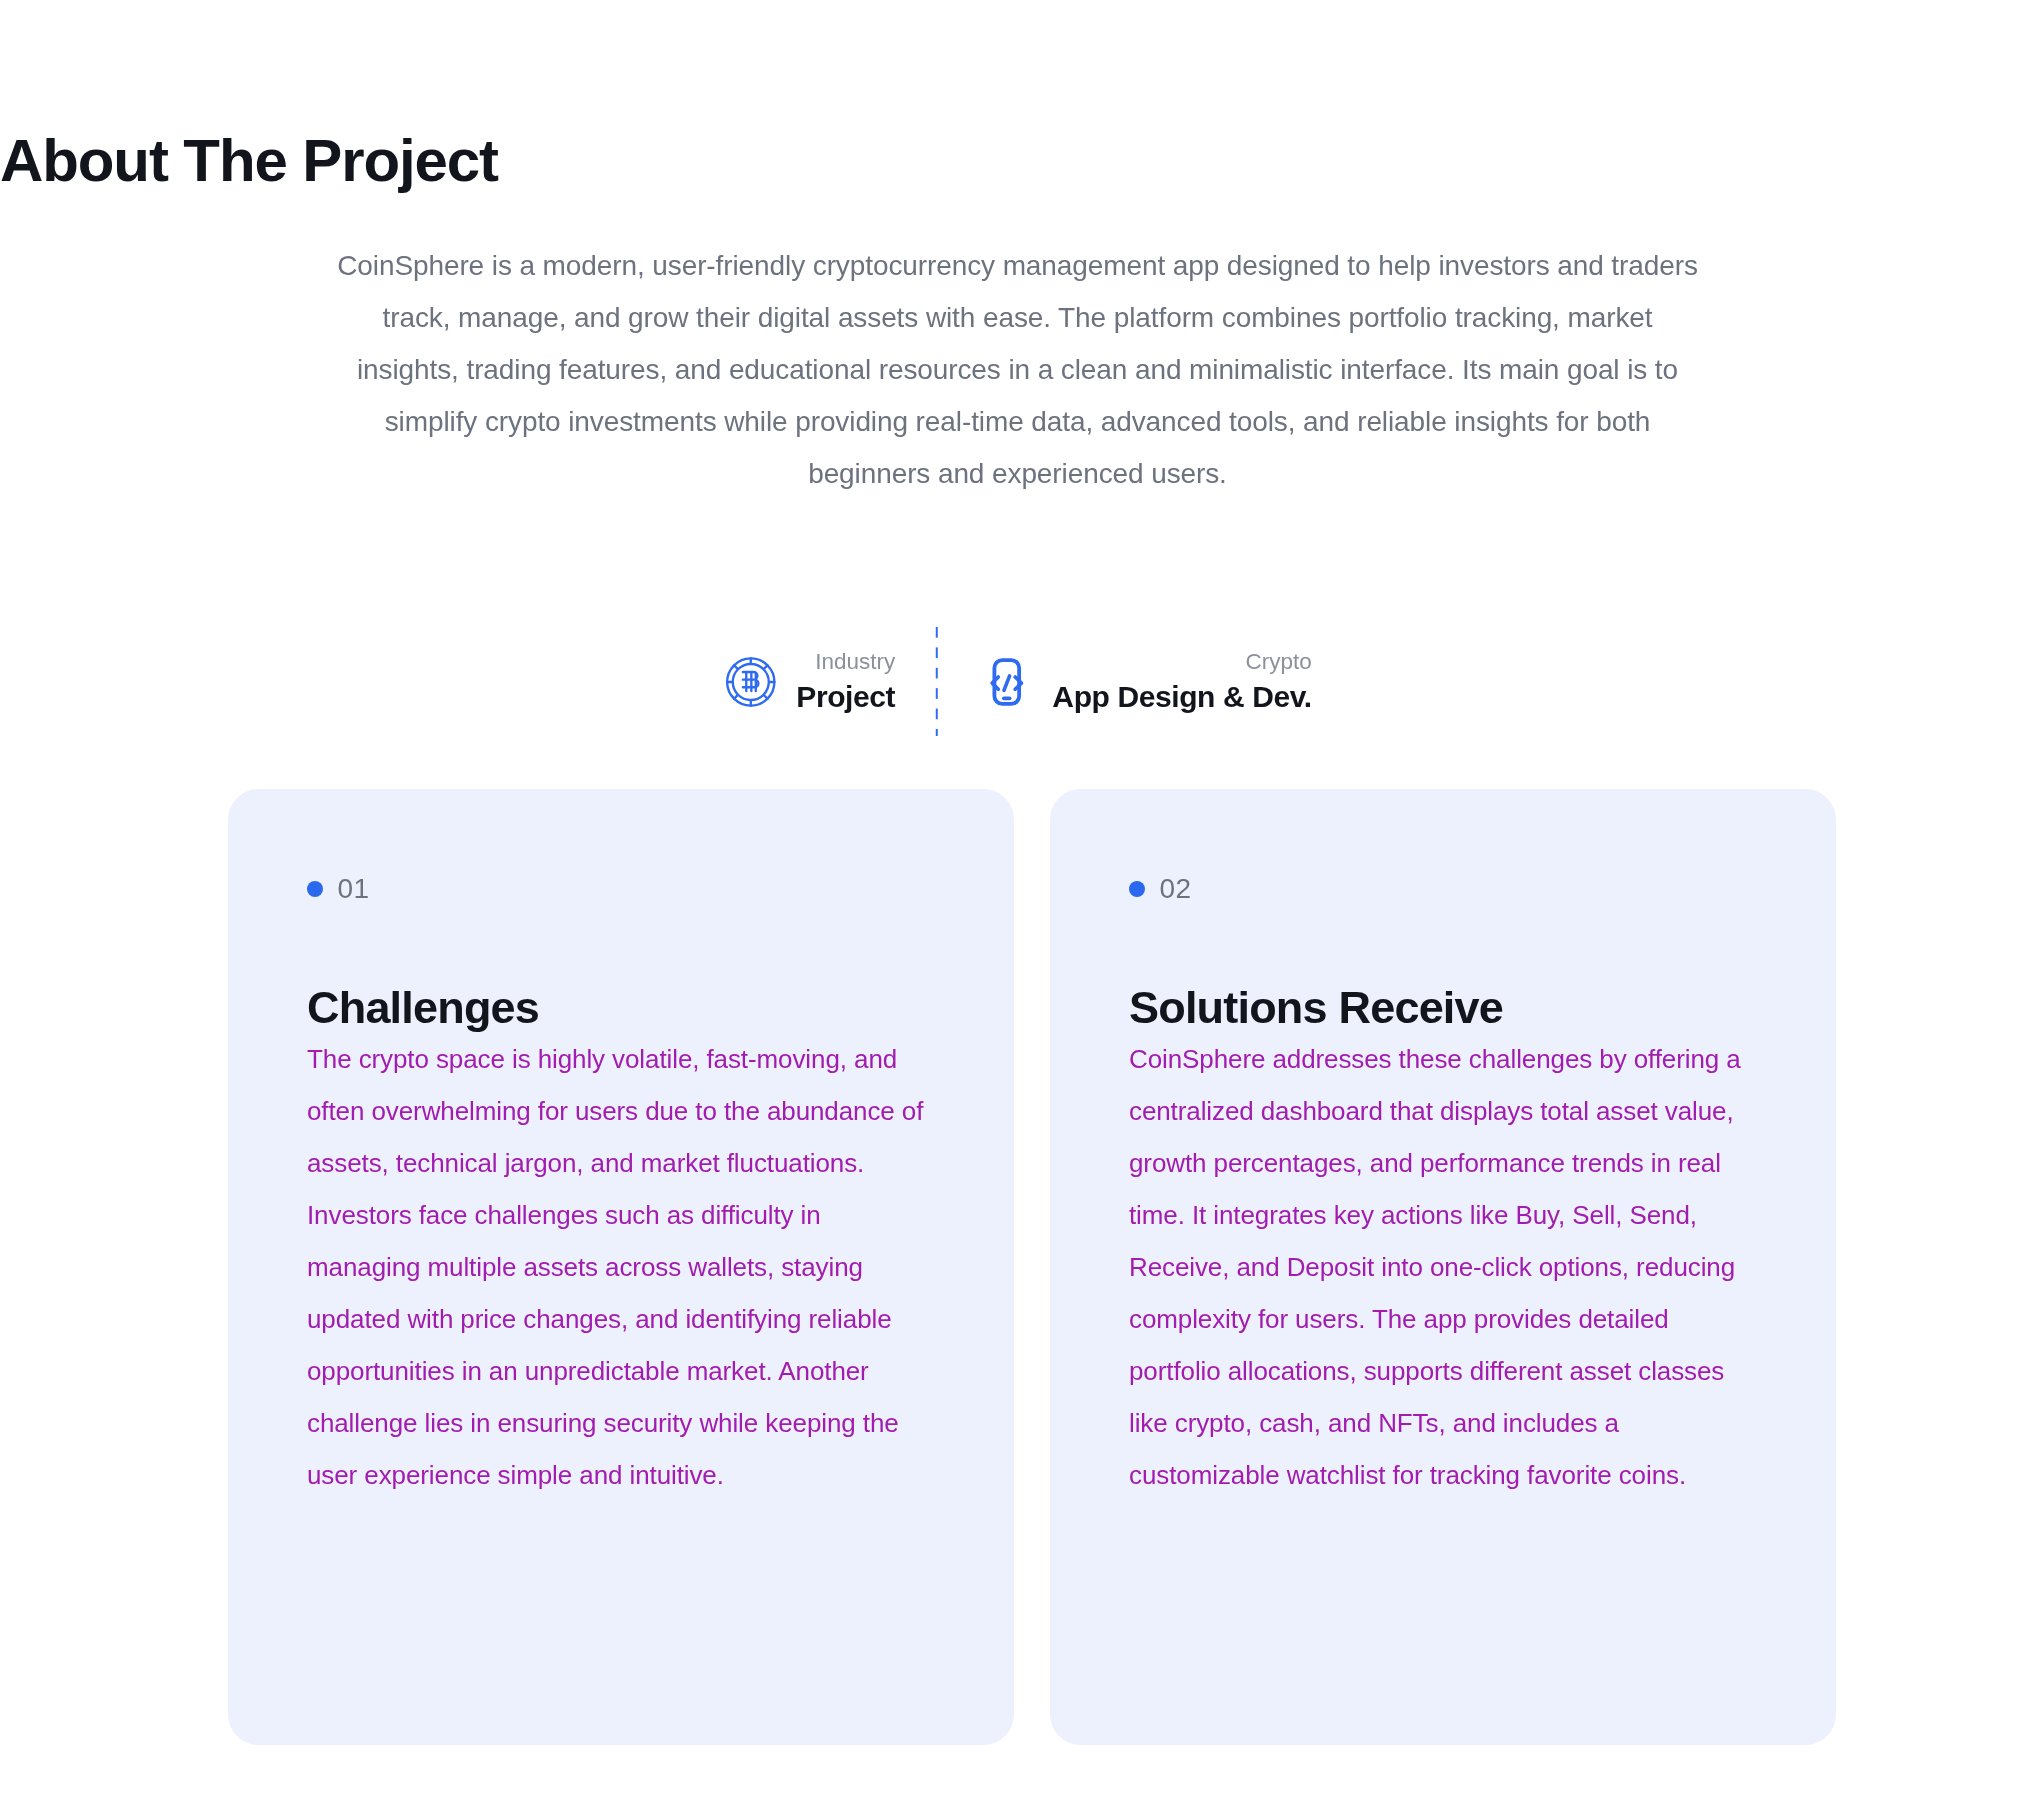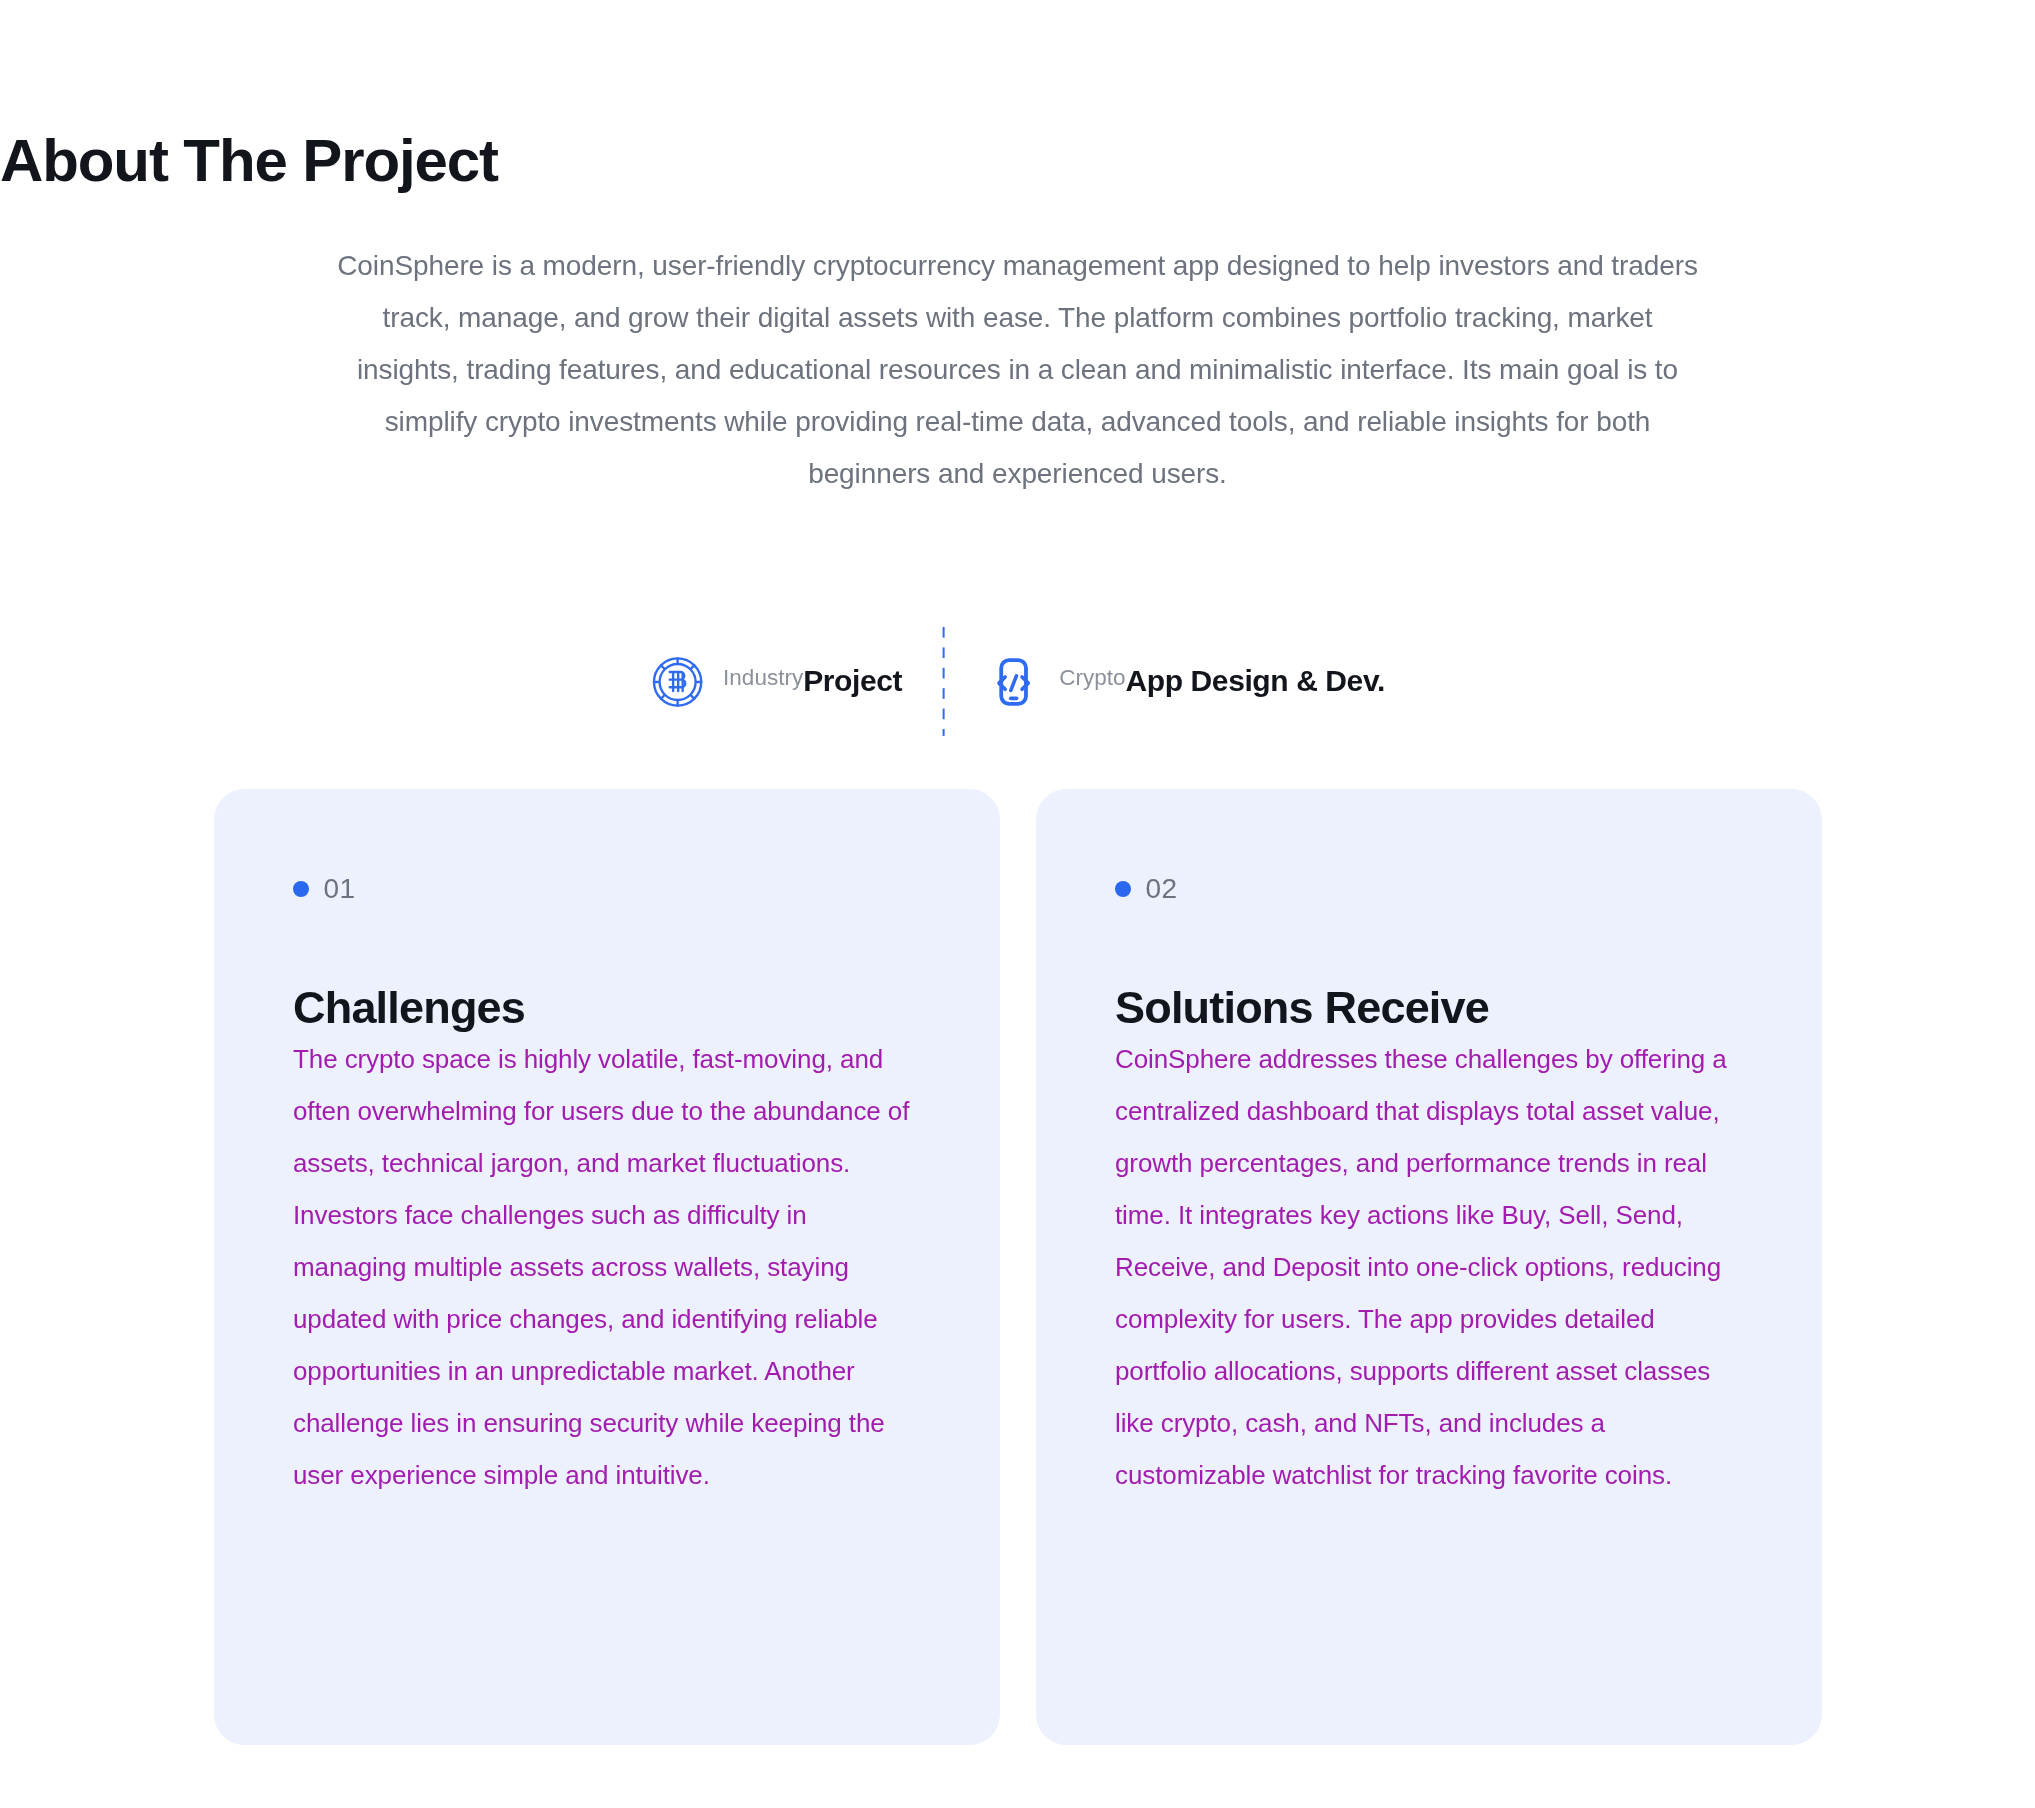--- a/index.html
+++ b/index.html
@@ -70,21 +70,21 @@
     width: 54px;
     height: 54px;
     flex: 0 0 54px;
     display: flex;
     align-items: center;
     justify-content: center;
     color: #2f6bf0;
   }
   .meta-icon svg { display: block; width: 54px; height: 54px; }
 
-  .meta-text { display: flex; flex-direction: row; justify-content: center; text-align: right; }
+  .meta-text { display: flex; flex-direction: column; justify-content: center; text-align: right; }
 
   .meta-label {
     font-size: 22.5px;
     line-height: 1.25;
     color: #8b909b;
     font-weight: 400;
     letter-spacing: 0px;
     margin-bottom: 3.6px;
   }
 
@@ -103,21 +103,21 @@
     background-image: linear-gradient(to bottom, #2f6bf0 0 10.2px, transparent 10.2px 20.4px);
     background-size: 2.2px 20.4px;
     background-repeat: repeat-y;
     flex: 0 0 2.2px;
   }
 
   
   .cards {
     position: absolute;
     top: 789px;
-    left: 214px;
+    left: 228px;
     width: 1608px;
     display: flex;
     gap: 36px;
   }
 
   .card {
     flex: 1 1 0;
     background: #edf1fd;
     border-radius: 30.5px;
     padding: 86px 79px 86px 79px;

